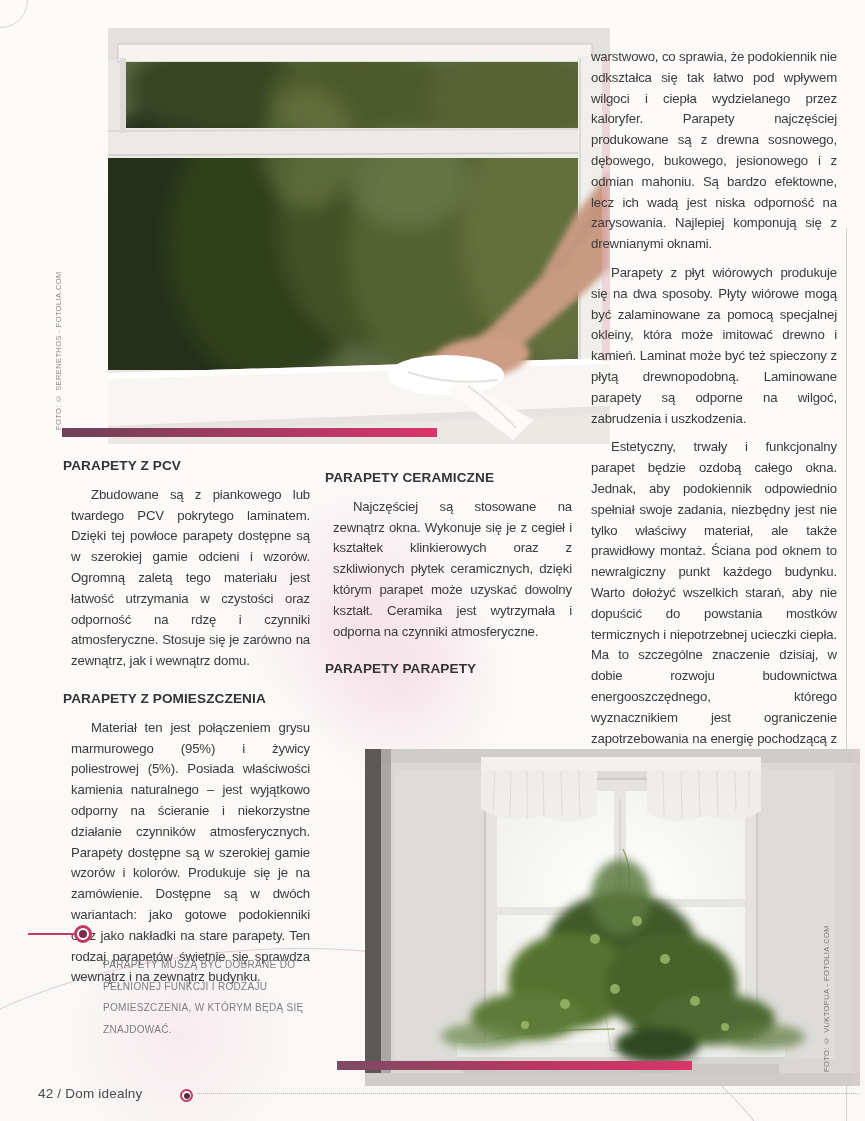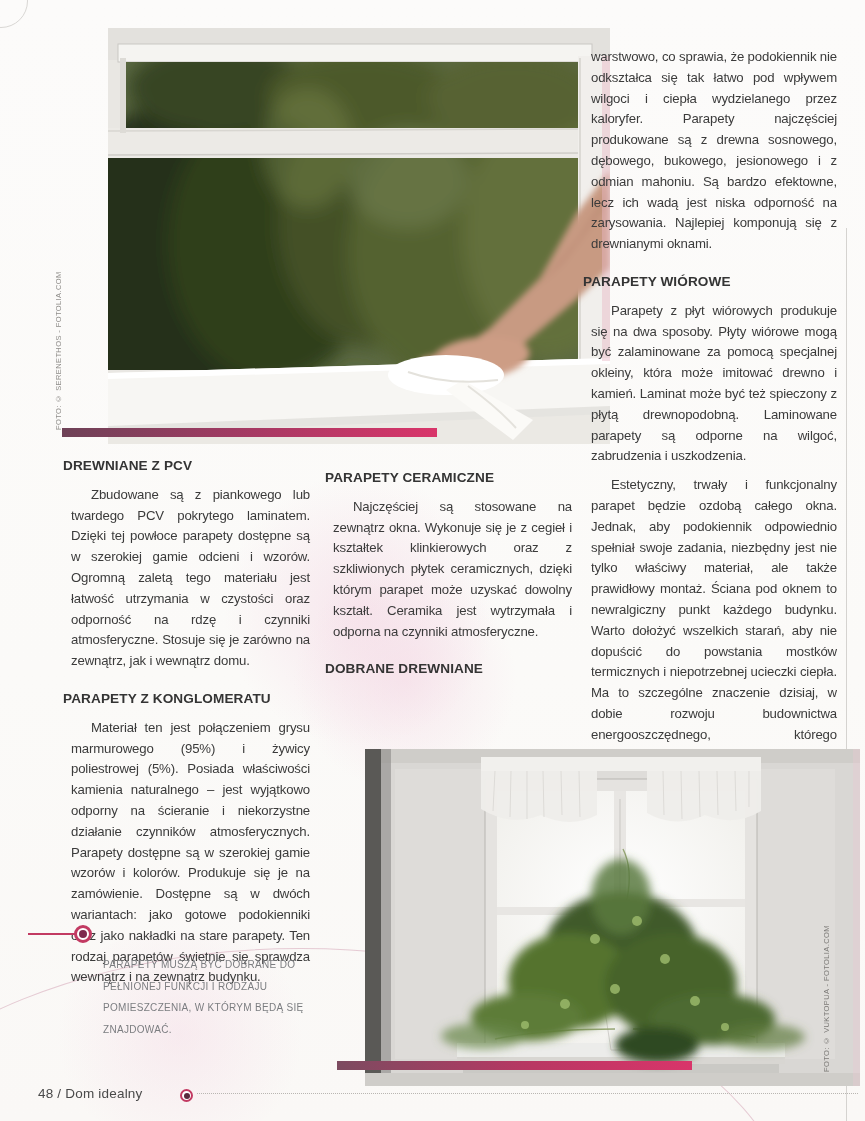--- a/index.html
+++ b/index.html
@@ -143,35 +143,34 @@
         <path d="M360,358 q30,22 48,42" stroke="#e4e2dc" stroke-width="2" fill="none"></path>
       </g>
 
       <rect x="494" y="28" width="8" height="305" fill="#e8b9c6" opacity=".45"></rect>
     </svg>
   </figure>
   <span class="credit credit-top">FOTO: © SERENETHOS - FOTOLIA.COM</span>
   <div class="accent-bar bar-top"></div>
 
   <div class="col col-left">
-    <h3 class="sec-heading first">DREWNIANE Z PCV</h3>
+    <h3 class="sec-heading first">PARAPETY Z PCV</h3>
     <p class="para">Zbudowane są z piankowego lub twardego PCV pokrytego laminatem. Dzięki tej powłoce parapety dostępne są w szerokiej gamie odcieni i wzorów. Ogromną zaletą tego materiału jest łatwość utrzymania w czystości oraz odporność na rdzę i czynniki atmosferyczne. Stosuje się je zarówno na zewnątrz, jak i wewnątrz domu.</p>
-    <h3 class="sec-heading">PARAPETY Z KONGLOMERATU</h3>
+    <h3 class="sec-heading">PARAPETY Z POMIESZCZENIA</h3>
     <p class="para">Materiał ten jest połączeniem grysu marmurowego (95%) i żywicy poliestrowej (5%). Posiada właściwości kamienia naturalnego – jest wyjątkowo odporny na ścieranie i niekorzystne działanie czynników atmosferycznych. Parapety dostępne są w szerokiej gamie wzorów i kolorów. Produkuje się je na zamówienie. Dostępne są w dwóch wariantach: jako gotowe podokienniki oraz jako nakładki na stare parapety. Ten rodzaj parapetów świetnie się sprawdza wewnątrz i na zewnątrz budynku.</p>
   </div>
 
   <div class="col col-mid">
     <h3 class="sec-heading first">PARAPETY CERAMICZNE</h3>
     <p class="para">Najczęściej są stosowane na zewnątrz okna. Wykonuje się je z cegieł i kształtek klinkierowych oraz z szkliwionych płytek ceramicznych, dzięki którym parapet może uzyskać dowolny kształt. Ceramika jest wytrzymała i odporna na czynniki atmosferyczne.</p>
-    <h3 class="sec-heading">DOBRANE DREWNIANE</h3>
+    <h3 class="sec-heading">PARAPETY PARAPETY</h3>
   </div>
 
   <div class="col col-right">
     <p class="para no-indent">warstwowo, co sprawia, że podokiennik nie odkształca się tak łatwo pod wpływem wilgoci i ciepła wydzielanego przez kaloryfer. Parapety najczęściej produkowane są z drewna sosnowego, dębowego, bukowego, jesionowego i z odmian mahoniu. Są bardzo efektowne, lecz ich wadą jest niska odporność na zarysowania. Najlepiej komponują się z drewnianymi oknami.</p>
-    <h3 class="sec-heading">PARAPETY WIÓROWE</h3>
     <p class="para">Parapety z płyt wiórowych produkuje się na dwa sposoby. Płyty wiórowe mogą być zalaminowane za pomocą specjalnej okleiny, która może imitować drewno i kamień. Laminat może być też spieczony z płytą drewnopodobną. Laminowane parapety są odporne na wilgoć, zabrudzenia i uszkodzenia.</p>
     <p class="para">Estetyczny, trwały i funkcjonalny parapet będzie ozdobą całego okna. Jednak, aby podokiennik odpowiednio spełniał swoje zadania, niezbędny jest nie tylko właściwy materiał, ale także prawidłowy montaż. Ściana pod oknem to newralgiczny punkt każdego budynku. Warto dołożyć wszelkich starań, aby nie dopuścić do powstania mostków termicznych i niepotrzebnej ucieczki ciepła. Ma to szczególne znaczenie dzisiaj, w dobie rozwoju budownictwa energooszczędnego, którego wyznacznikiem jest ograniczenie zapotrzebowania na energię pochodzącą z nieodnawialnych źródeł. ◆</p>
   </div>
 
   <div class="callout-line"></div>
   <div class="callout-dot">
       <span class="inner"></span>
     </div>
   <div class="callout-text">PARAPETY MUSZĄ BYĆ DOBRANE DO PEŁNIONEJ FUNKCJI I RODZAJU POMIESZCZENIA, W KTÓRYM BĘDĄ SIĘ ZNAJDOWAĆ.</div>
 
@@ -260,19 +259,19 @@
       </g>
 
       <rect x="0" y="324" width="495" height="13" fill="#cfcdc9"></rect>
 
       <rect x="488" y="0" width="7" height="337" fill="#e9c9d3" opacity=".4"></rect>
     </svg>
   </figure>
   <span class="credit credit-bottom">FOTO: © VUKTOPUA - FOTOLIA.COM</span>
   <div class="accent-bar bar-bottom"></div>
 
-  <span class="footer-label">48 / Dom idealny</span>
+  <span class="footer-label">42 / Dom idealny</span>
   <div class="footer-dot">
       <span class="inner"></span>
     </div>
   <div class="footer-rule"></div>
 
 </div>
 
 </body></html>

